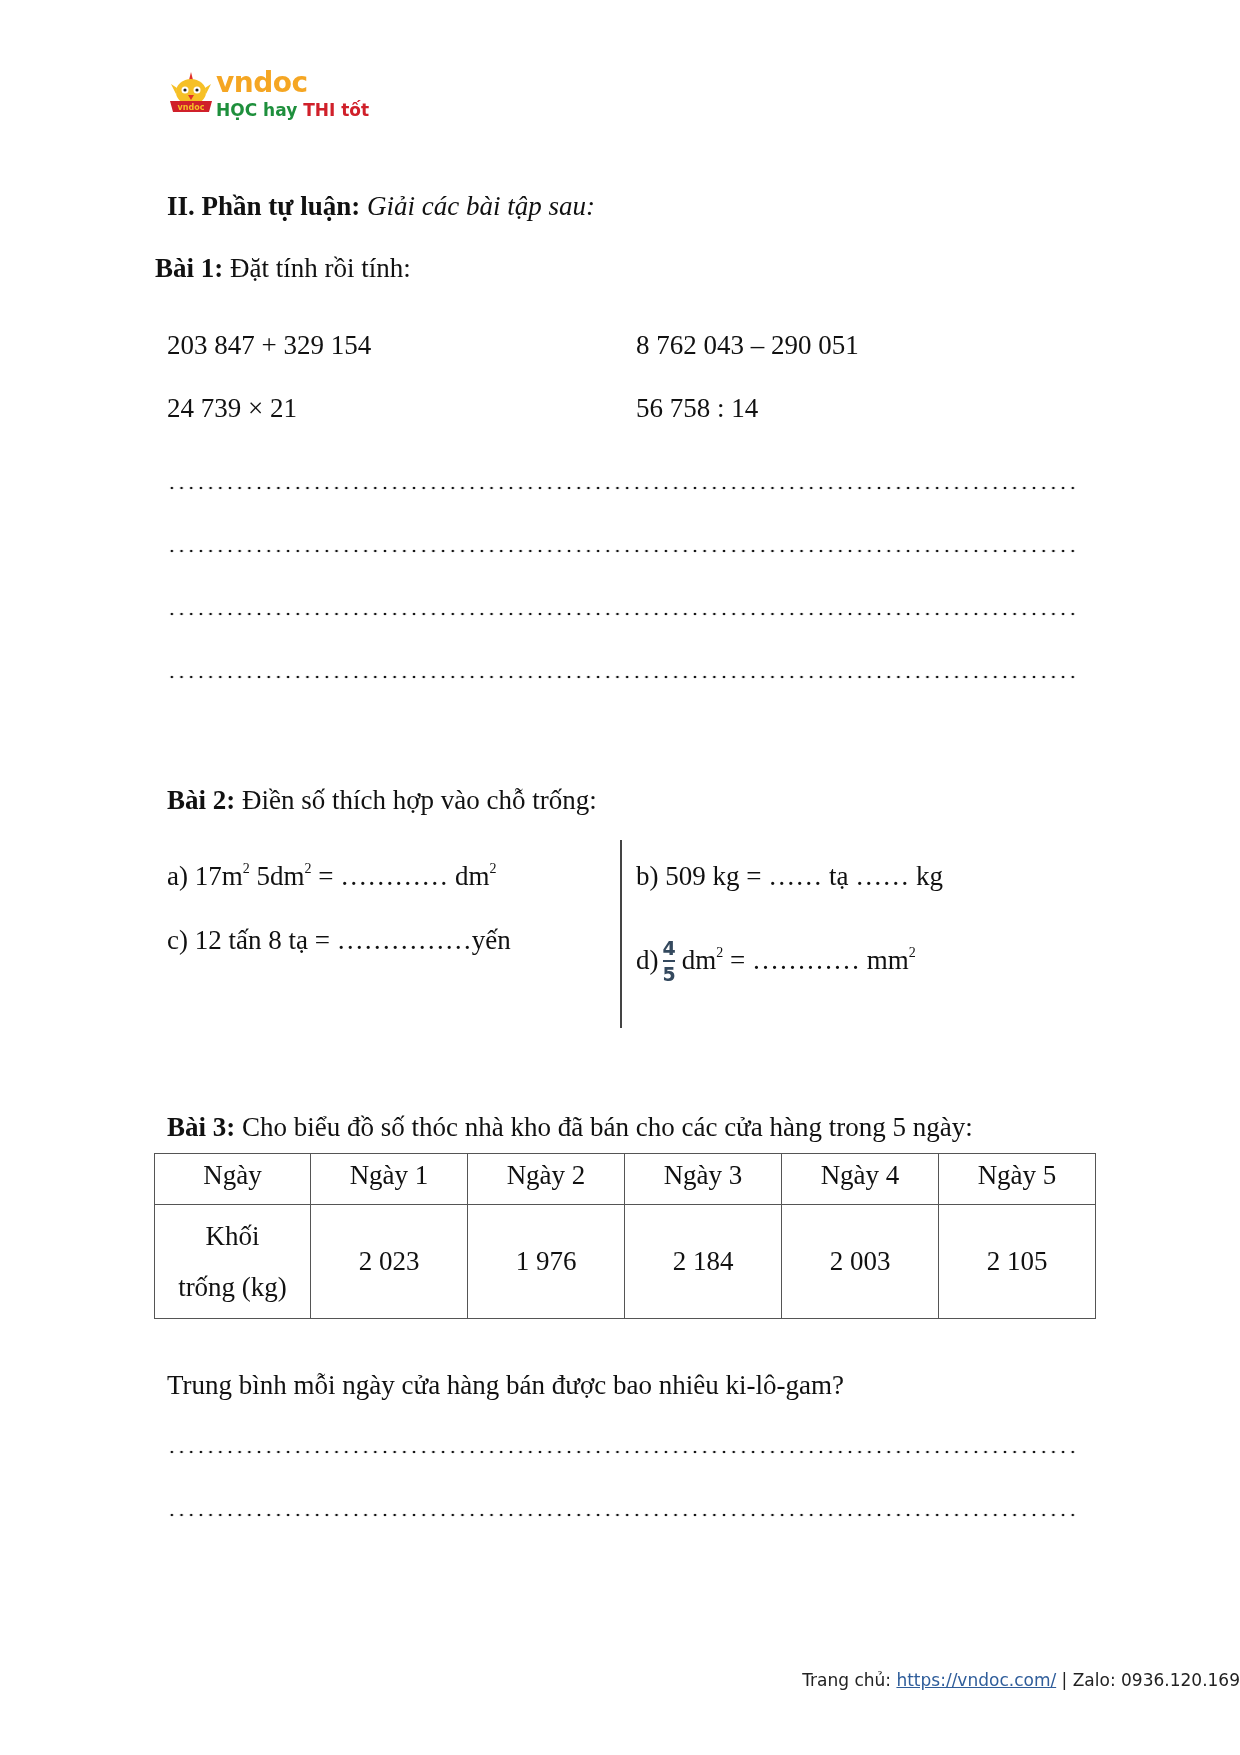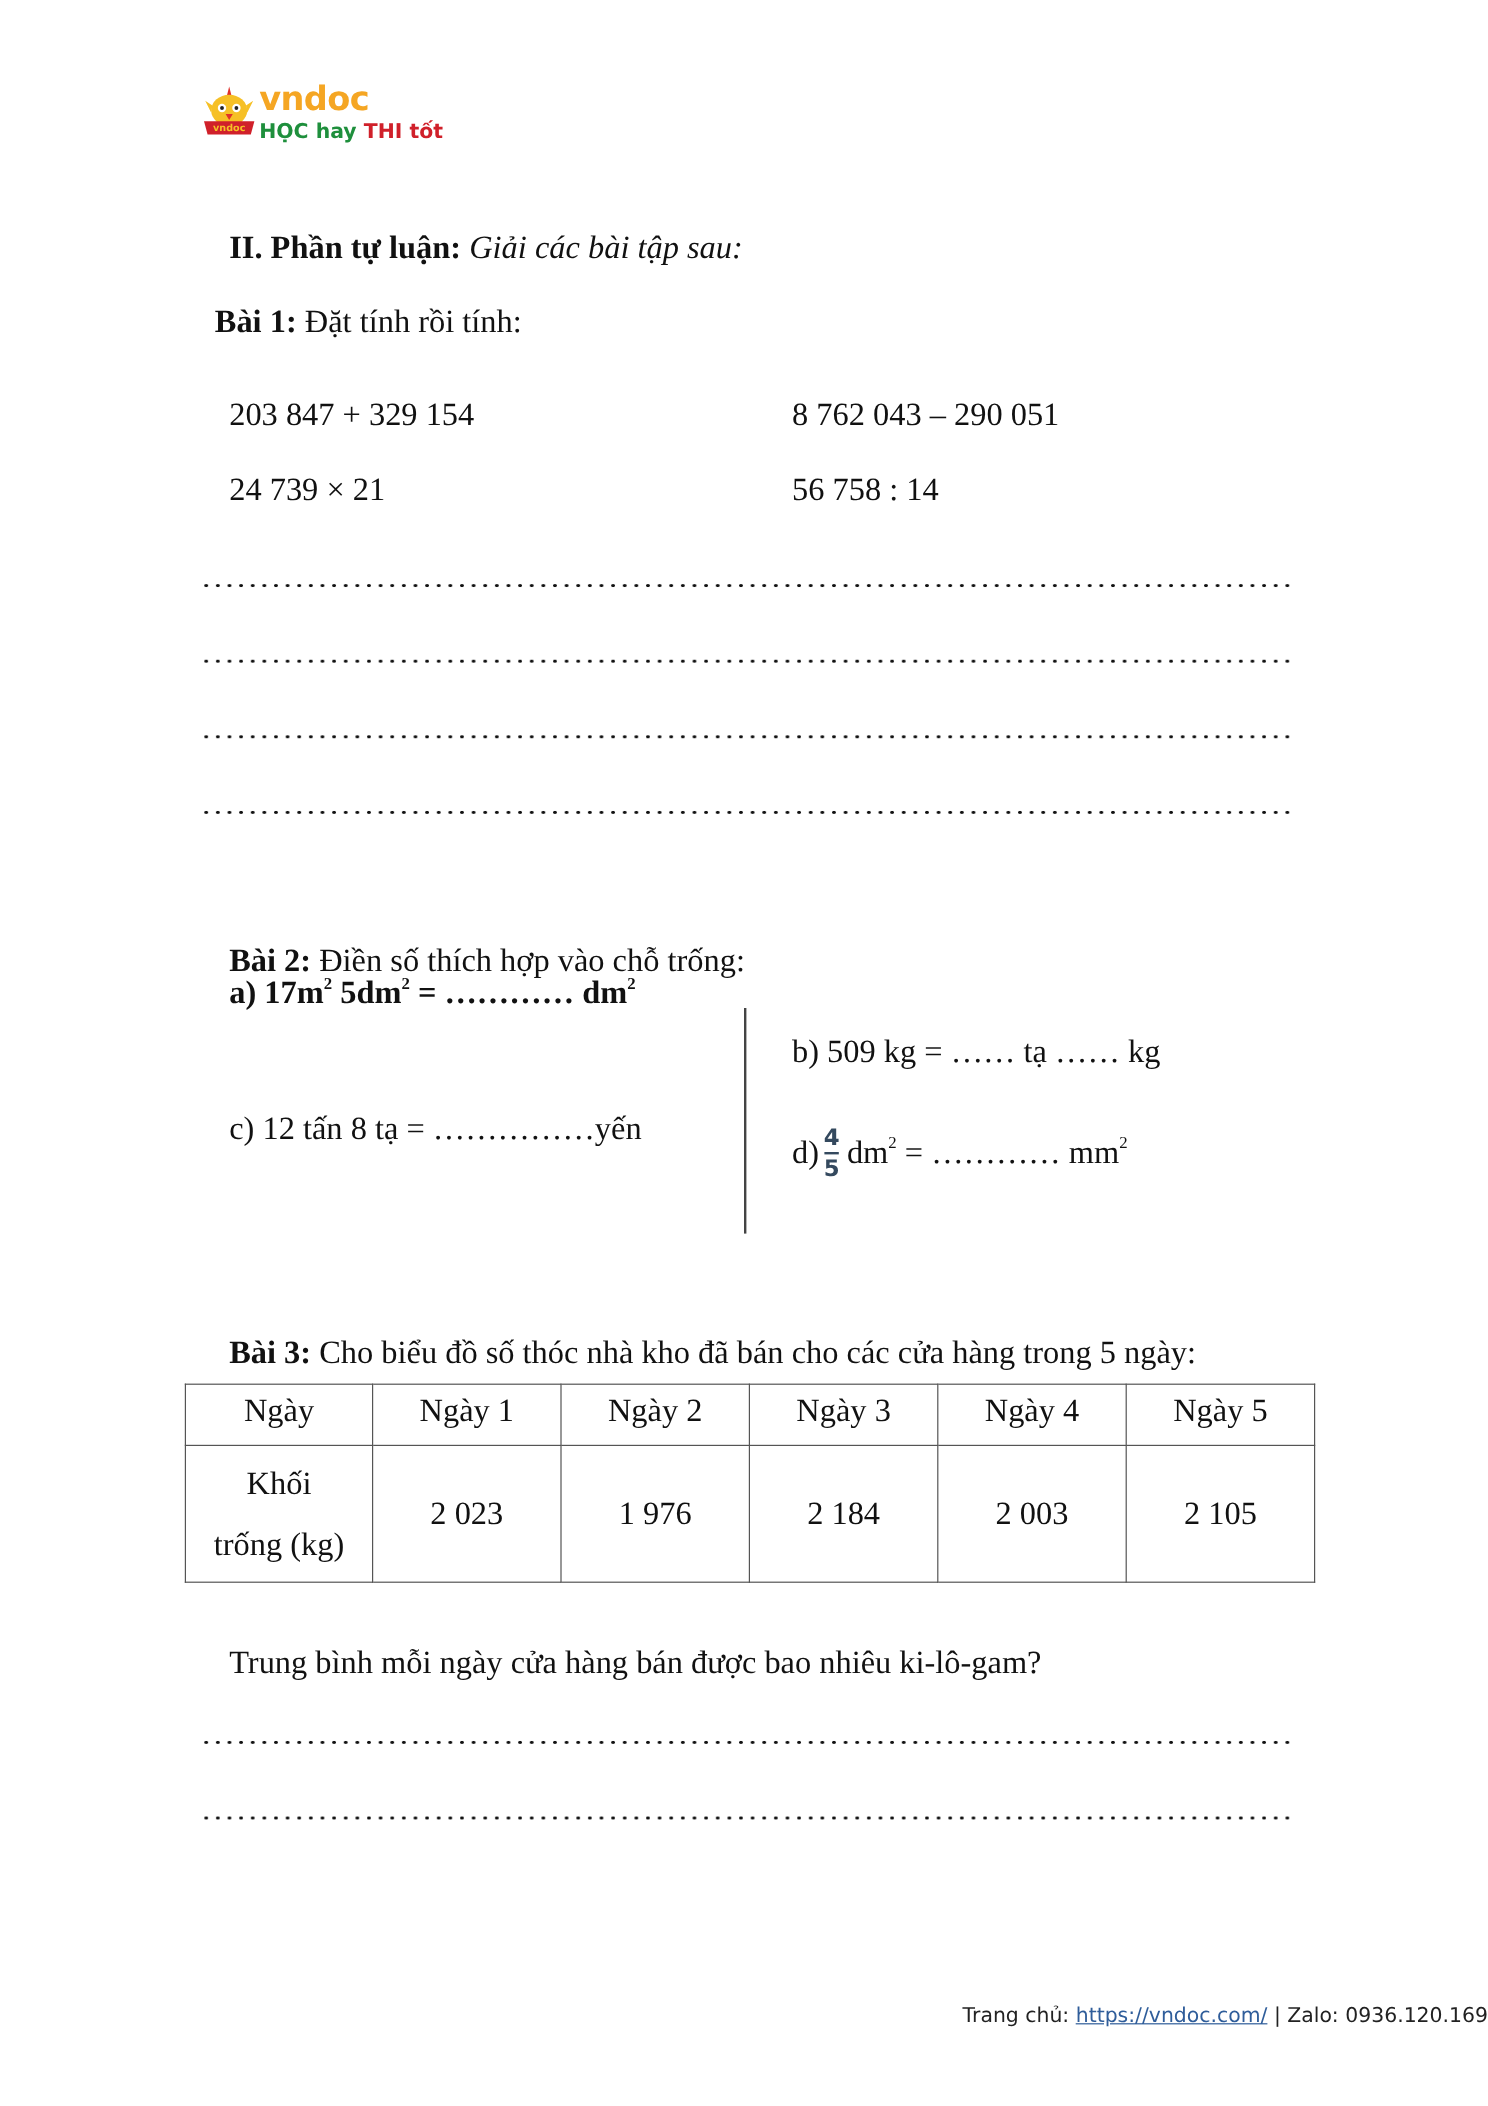--- a/index.html
+++ b/index.html
@@ -1,19 +1,19 @@
 <!DOCTYPE html>
 <html><head>
 <meta charset="utf-8">
 <style>
   html, body { margin: 0; padding: 0; background: #ffffff; }
   body { width: 1240px; height: 1755px; position: relative; overflow: hidden;
          font-family: "Liberation Serif", "DejaVu Serif", serif; color: #111; }
   .abs { position: absolute; white-space: nowrap; }
-  .t { font-size: 27px; line-height: 1; margin-left: 24px; }
+  .t { font-size: 27px; line-height: 1; }
   b, .bold { font-weight: bold; }
   i { font-style: italic; }
   sup { font-size: 14px; vertical-align: 0; position: relative; top: -12px; }
 
   
   #logo { left: 167px; top: 70px; width: 160px; height: 50px; }
   #logo .mascot { position: absolute; left: 0; top: 0; width: 48px; height: 48px; }
   #logo .brand { position: absolute; left: 49px; top: -4px; font-family: "DejaVu Sans", sans-serif;
                  font-weight: bold; font-size: 28px; color: #f5a623; letter-spacing: -0.5px; }
   #logo .slogan { position: absolute; left: 49px; top: 30px; font-family: "DejaVu Sans", sans-serif;
@@ -84,21 +84,21 @@
 <div class="dots" style="top:486px;"></div>
 <div class="dots" style="top:549px;"></div>
 <div class="dots" style="top:612px;"></div>
 <div class="dots" style="top:675px;"></div>
 
 <div class="abs t" style="left:167px; top:787px;">
   <b>Bài 2:</b>
   <span>Điền số thích hợp vào chỗ trống:</span>
 </div>
 
-<div class="abs t" style="left:167px; top:814px;font-weight:bold;">
+<div class="abs t" style="left:167px; top:863px;">
   <span>a) 17m</span><sup>2</sup><span> 5dm</span><sup>2</sup><span> = ………… dm</span><sup>2</sup>
 </div>
 <div class="abs t" style="left:167px; top:927px;">c) 12 tấn 8 tạ = ……………yến</div>
 
 <div class="vline"></div>
 
 <div class="abs t" style="left:636px; top:863px;">b) 509 kg = …… tạ …… kg</div>
 <div class="abs t" style="left:636px; top:940px;">
   <span>d)</span><span class="frac">
       <span class="num">4</span>

